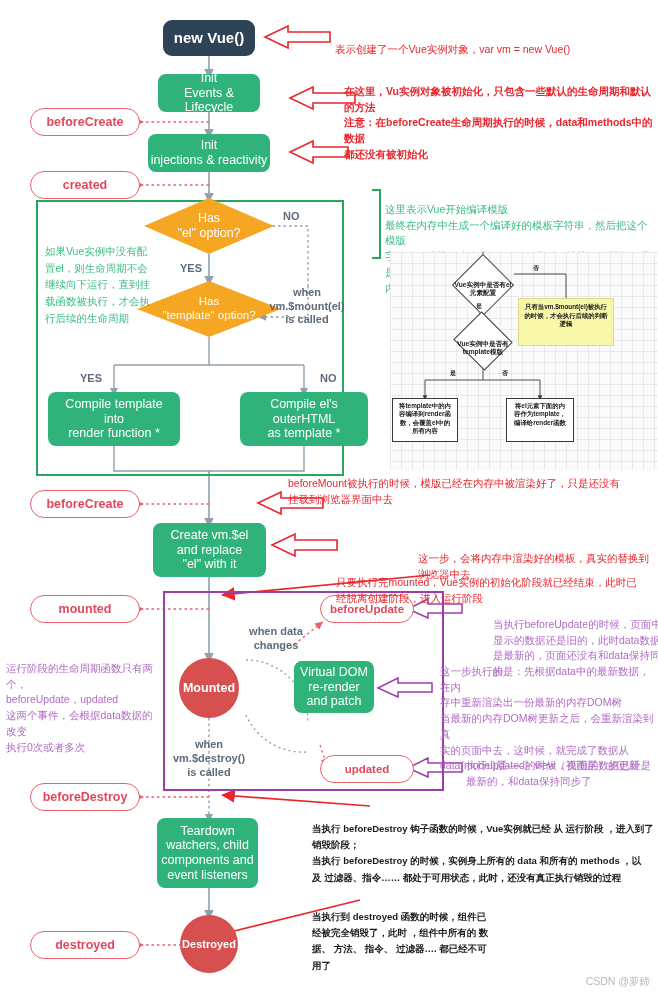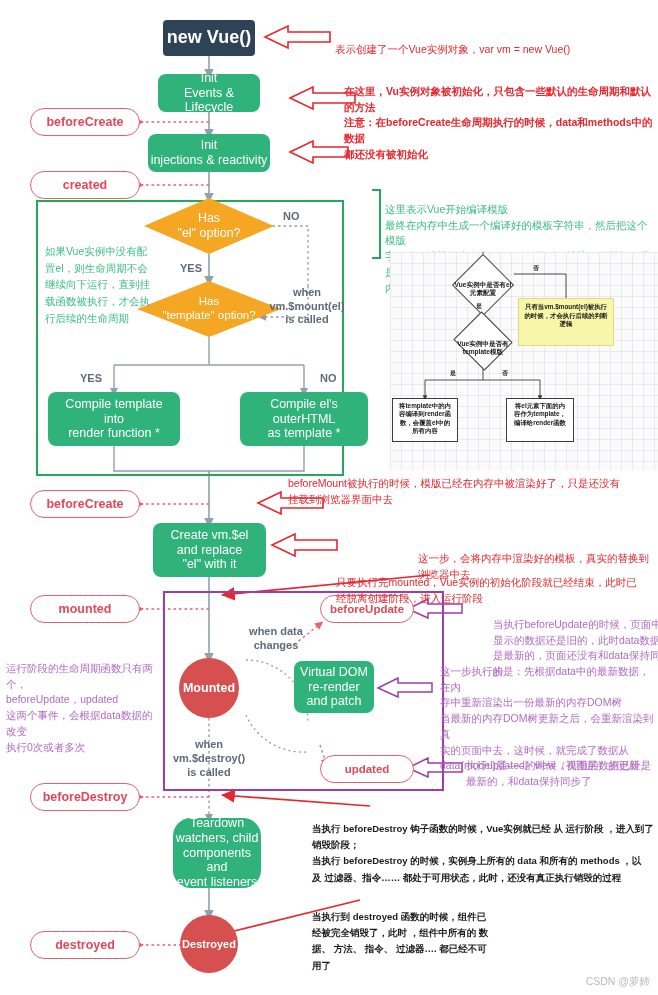--- a/index.html
+++ b/index.html
@@ -18,22 +18,22 @@
 
   
   .node {
     position:absolute;
     display:flex; align-items:center; justify-content:center;
     text-align:center;
     color:#ffffff;
     line-height:1.18;
   }
   .node-dark {
-    background:#2e4356; border-radius:4px;
-    font-weight:bold; font-size:18px;
+    background:#2e4356; border-radius:9px;
+    font-weight:bold; font-size:15px;
   }
   .node-green {
     background:#30b27b; border-radius:8px; font-size:12.5px;
   }
   .node-diamond {
     background:#f5a623;
     font-size:12.5px;
     clip-path: polygon(50% 0%, 100% 50%, 50% 100%, 0% 50%);
   }
   .node-circle {
@@ -244,21 +244,21 @@
   <div class="node node-circle" style="left:179px; top:658px; width:60px; height:60px;">
     <span>Mounted</span>
   </div>
 
   <div class="node node-green" style="left:294px; top:661px; width:80px; height:52px;">
     <span style="white-space:pre-line;">Virtual DOM
 re-render
 and patch</span>
   </div>
 
-  <div class="node node-green" style="left:173px; top:818px; width:88px; height:70px;border-radius:18px;">
+  <div class="node node-green" style="left:157px; top:818px; width:101px; height:70px;">
     <span style="white-space:pre-line;">Teardown
 watchers, child
 components and
 event listeners</span>
   </div>
 
   <div class="node node-circle" style="left:180px; top:915px; width:58px; height:58px;">
     <span style="font-size:11px;">Destroyed</span>
   </div>
 

